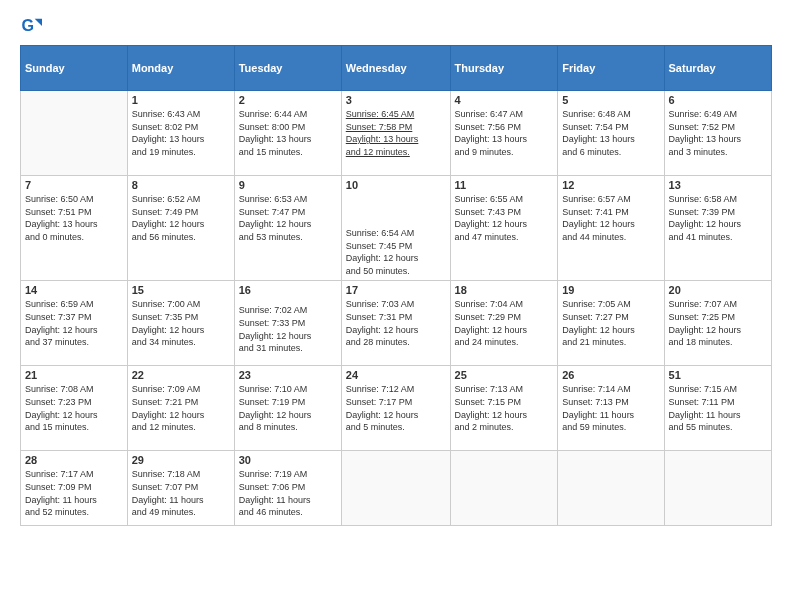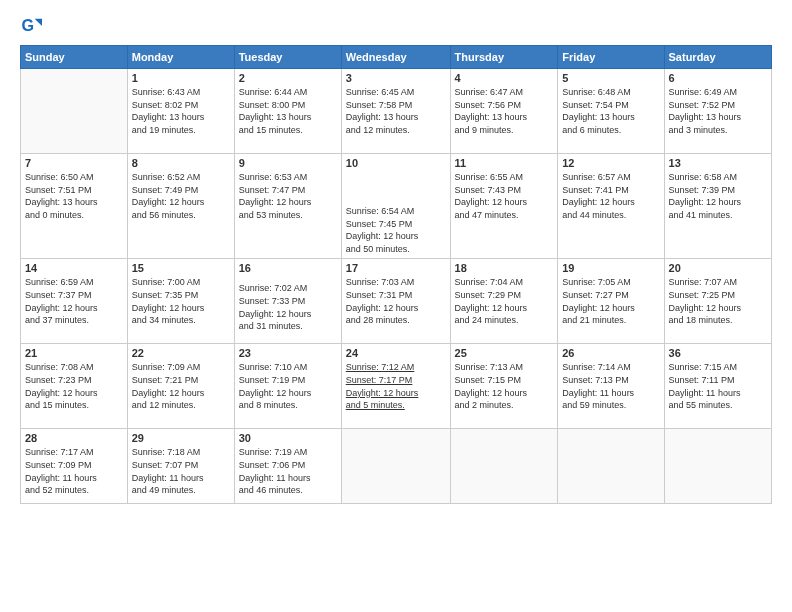--- a/index.html
+++ b/index.html
@@ -51,21 +51,21 @@
       color: #555;
     }
     .calendar {
       width: 100%;
       border-collapse: collapse;
       font-size: 10px;
     }
     .calendar th {
       background-color: #3a7abf;
       color: white;
-      padding: 5px 4px;
+      padding: 16px 4px;
       text-align: left;
       font-size: 11px;
       font-weight: bold;
       border: 1px solid #2a6aaf;
     }
     .calendar td {
       border: 1px solid #ccc;
       vertical-align: top;
       padding: 3px 4px;
       width: 113px;
@@ -135,21 +135,21 @@
           </td>
           <td>
             <span class="day-num">2</span>
             <div class="day-info" style="white-space: pre-line;">Sunrise: 6:44 AM
 Sunset: 8:00 PM
 Daylight: 13 hours
 and 15 minutes.</div>
           </td>
           <td>
             <span class="day-num">3</span>
-            <div class="day-info" style="white-space: pre-line;">Sunrise: 6:45 AM
+            <div class="day-info" style="white-space: pre-line; text-decoration: underline;">Sunrise: 6:45 AM
 Sunset: 7:58 PM
 Daylight: 13 hours
 and 12 minutes.</div>
           </td>
           <td>
             <span class="day-num">4</span>
             <div class="day-info" style="white-space: pre-line;">Sunrise: 6:47 AM
 Sunset: 7:56 PM
 Daylight: 13 hours
 and 9 minutes.</div>
@@ -288,41 +288,41 @@
           </td>
           <td>
             <span class="day-num">23</span>
             <div class="day-info" style="white-space: pre-line;">Sunrise: 7:10 AM
 Sunset: 7:19 PM
 Daylight: 12 hours
 and 8 minutes.</div>
           </td>
           <td>
             <span class="day-num">24</span>
-            <div class="day-info" style="white-space: pre-line; text-decoration: underline;">Sunrise: 7:12 AM
+            <div class="day-info" style="white-space: pre-line;">Sunrise: 7:12 AM
 Sunset: 7:17 PM
 Daylight: 12 hours
 and 5 minutes.</div>
           </td>
           <td>
             <span class="day-num">25</span>
             <div class="day-info" style="white-space: pre-line;">Sunrise: 7:13 AM
 Sunset: 7:15 PM
 Daylight: 12 hours
 and 2 minutes.</div>
           </td>
           <td>
             <span class="day-num">26</span>
             <div class="day-info" style="white-space: pre-line;">Sunrise: 7:14 AM
 Sunset: 7:13 PM
 Daylight: 11 hours
 and 59 minutes.</div>
           </td>
           <td>
-            <span class="day-num">36</span>
+            <span class="day-num">51</span>
             <div class="day-info" style="white-space: pre-line;">Sunrise: 7:15 AM
 Sunset: 7:11 PM
 Daylight: 11 hours
 and 55 minutes.</div>
           </td>
         </tr>
         <tr class="last-row">
           <td>
             <span class="day-num">28</span>
             <div class="day-info" style="white-space: pre-line;">Sunrise: 7:17 AM

